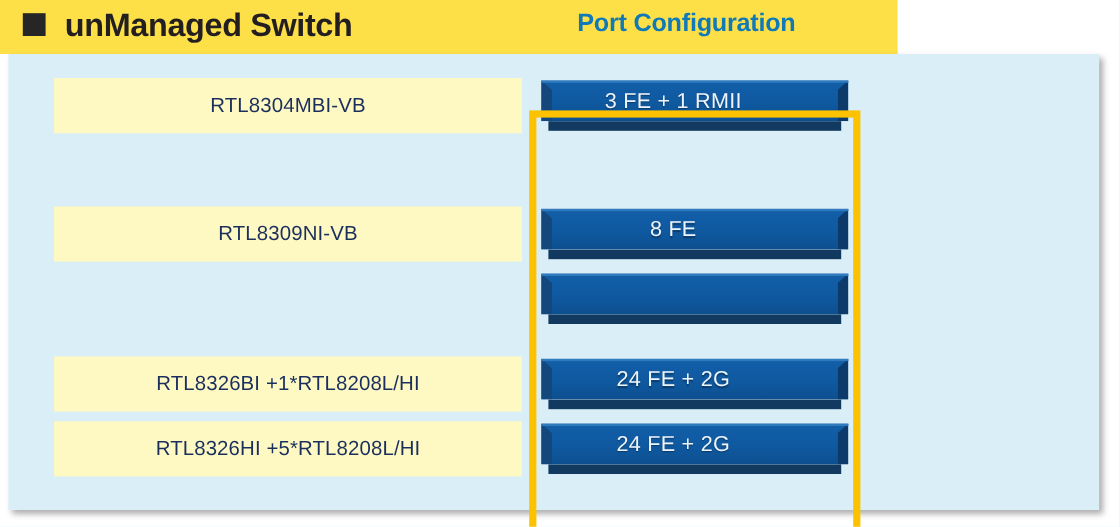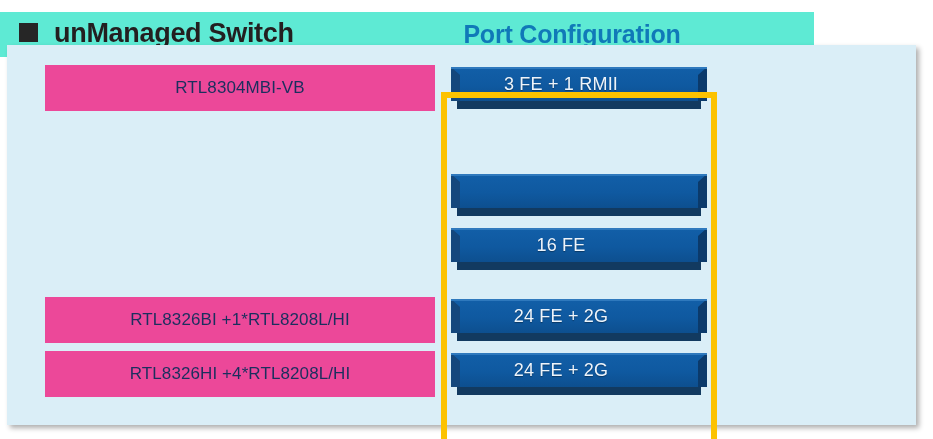--- a/index.html
+++ b/index.html
@@ -6,37 +6,37 @@
   body{
     width:933px;height:439px;
     background:#ffffff;
     font-family:"Liberation Sans", sans-serif;
     overflow:hidden;
     position:relative;
   }
 
   
   #header{
-    position:absolute;left:0;top:12px;width:814px;height:45px;
-    background:#5eead4;
+    position:absolute;left:0;top:0;width:748px;height:45px;
+    background:#fde047;
   }
   #bullet{
     position:absolute;left:19px;top:11px;
     width:19px;height:19px;background:#262626;
   }
   #title{
     position:absolute;left:54px;top:2px;
     font-size:27px;font-weight:bold;color:#231f20;
     letter-spacing:-0.3px;white-space:nowrap;
     line-height:38px;
   }
   #subtitle{
     position:absolute;left:434px;top:8px;width:276px;
     text-align:center;
-    font-size:25px;font-weight:bold;color:#1079b8;
+    font-size:21px;font-weight:bold;color:#1079b8;
     letter-spacing:-0.2px;white-space:nowrap;
   }
 
   
   #panel{
     position:absolute;left:7px;top:45px;
     width:909px;height:380px;
     background:#daeef7;
     box-shadow:3px 3px 5px rgba(0,0,0,0.32);
   }
@@ -50,21 +50,21 @@
     pointer-events:none;
   }
 
   
   .row{
     position:absolute;left:0;width:933px;height:46px;
   }
   .model-bar{
     position:absolute;left:38px;top:0;
     width:390px;height:46px;
-    background:#ec4899;
+    background:#fef9c3;
     display:flex;align-items:center;justify-content:center;
   }
   .model-label{
     font-size:17px;color:#1b2f5e;white-space:nowrap;
     letter-spacing:0.1px;
   }
 
   
   .port-bar{
     position:absolute;left:444px;top:2px;
@@ -121,54 +121,57 @@
           <div class="port-inner"></div>
           <div class="port-bevel-left"></div>
           <div class="port-bevel-right"></div>
           <div class="port-top-line"></div>
           <div class="port-label">3 FE + 1 RMII</div>
         </div>
       </div>
       <div class="row" style="top: 73px;">
       </div>
       <div class="row" style="top: 127px;">
+        <div class="model-bar">
+          <span class="model-label">RTL8309NI-VB</span>
+        </div>
         <div class="port-bar">
           <div class="port-shadow-bottom"></div>
           <div class="port-inner"></div>
           <div class="port-bevel-left"></div>
           <div class="port-bevel-right"></div>
           <div class="port-top-line"></div>
+          <div class="port-label">8 FE</div>
         </div>
       </div>
       <div class="row" style="top: 181px;">
         <div class="port-bar">
           <div class="port-shadow-bottom"></div>
           <div class="port-inner"></div>
           <div class="port-bevel-left"></div>
           <div class="port-bevel-right"></div>
           <div class="port-top-line"></div>
-          <div class="port-label">16 FE</div>
         </div>
       </div>
       <div class="row" style="top: 252px;">
         <div class="model-bar">
           <span class="model-label">RTL8326BI +1*RTL8208L/HI</span>
         </div>
         <div class="port-bar">
           <div class="port-shadow-bottom"></div>
           <div class="port-inner"></div>
           <div class="port-bevel-left"></div>
           <div class="port-bevel-right"></div>
           <div class="port-top-line"></div>
           <div class="port-label">24 FE + 2G</div>
         </div>
       </div>
       <div class="row" style="top: 306px;">
         <div class="model-bar">
-          <span class="model-label">RTL8326HI +4*RTL8208L/HI</span>
+          <span class="model-label">RTL8326HI +5*RTL8208L/HI</span>
         </div>
         <div class="port-bar">
           <div class="port-shadow-bottom"></div>
           <div class="port-inner"></div>
           <div class="port-bevel-left"></div>
           <div class="port-bevel-right"></div>
           <div class="port-top-line"></div>
           <div class="port-label">24 FE + 2G</div>
         </div>
       </div>

